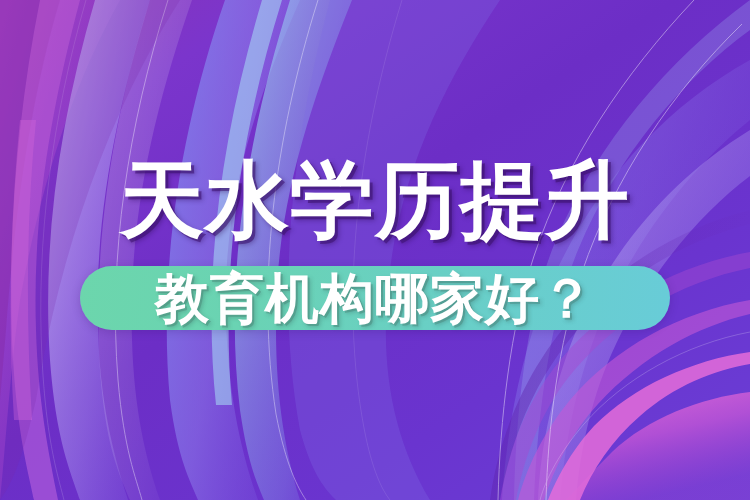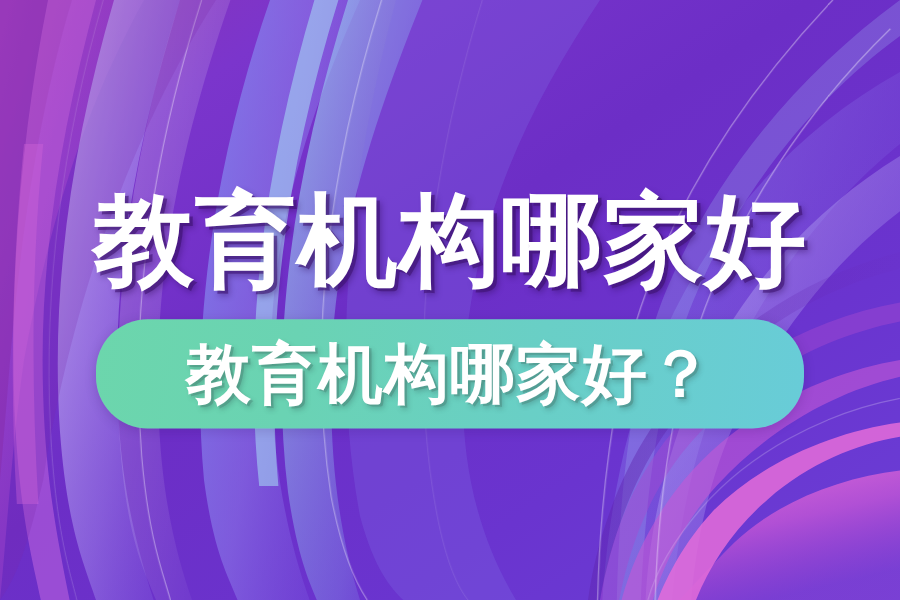--- a/index.html
+++ b/index.html
@@ -47,21 +47,21 @@
        3px 3px 0 rgba(60, 16, 110, .55),
        4px 4px 5px rgba(45, 10, 85, .40);
   }
 
   
   .pill {
     position: absolute;
     left: 80px;
     top: 266px;
     width: 590px;
-    height: 91px;
+    height: 64px;
     border-radius: 43px;
     background: linear-gradient(100deg, #6cd6ac 0%, #6ad3b3 28%, #69cfc6 62%, #68ccd8 100%);
     box-shadow: 0 2px 10px rgba(40, 10, 80, .18);
     display: flex;
     align-items: center;
     justify-content: center;
     z-index: 20;
   }
   .pill-text {
     color: #ffffff;
@@ -164,20 +164,20 @@
       <path d="M402,0 C356,150 340,300 364,428 C372,470 382,490 390,500" stroke-width=".8" opacity=".30"></path>
       <path d="M168,0 C128,126 108,256 118,380 C124,450 136,478 142,500" stroke-width=".9"></path>
       <path d="M86,0 C52,118 36,240 42,358 C46,440 58,476 64,500" stroke-width=".8" opacity=".45"></path>
       <path d="M750,332 C686,344 624,378 584,424 C560,452 546,478 540,500" stroke-width=".9" opacity=".55"></path>
     </g>
 
     <path d="M0,0 L180,0 C110,110 60,250 36,400 C24,450 16,478 0,500 Z" fill="#7a2ba8" opacity=".22"></path>
   </svg>
 
   <div class="headline-wrap">
-    <span class="headline">教育机构哪家好</span>
+    <span class="headline">天水学历提升</span>
   </div>
 
   <div class="pill">
     <span class="pill-text">教育机构哪家好？</span>
   </div>
 
 </div>
 
 </body></html>

